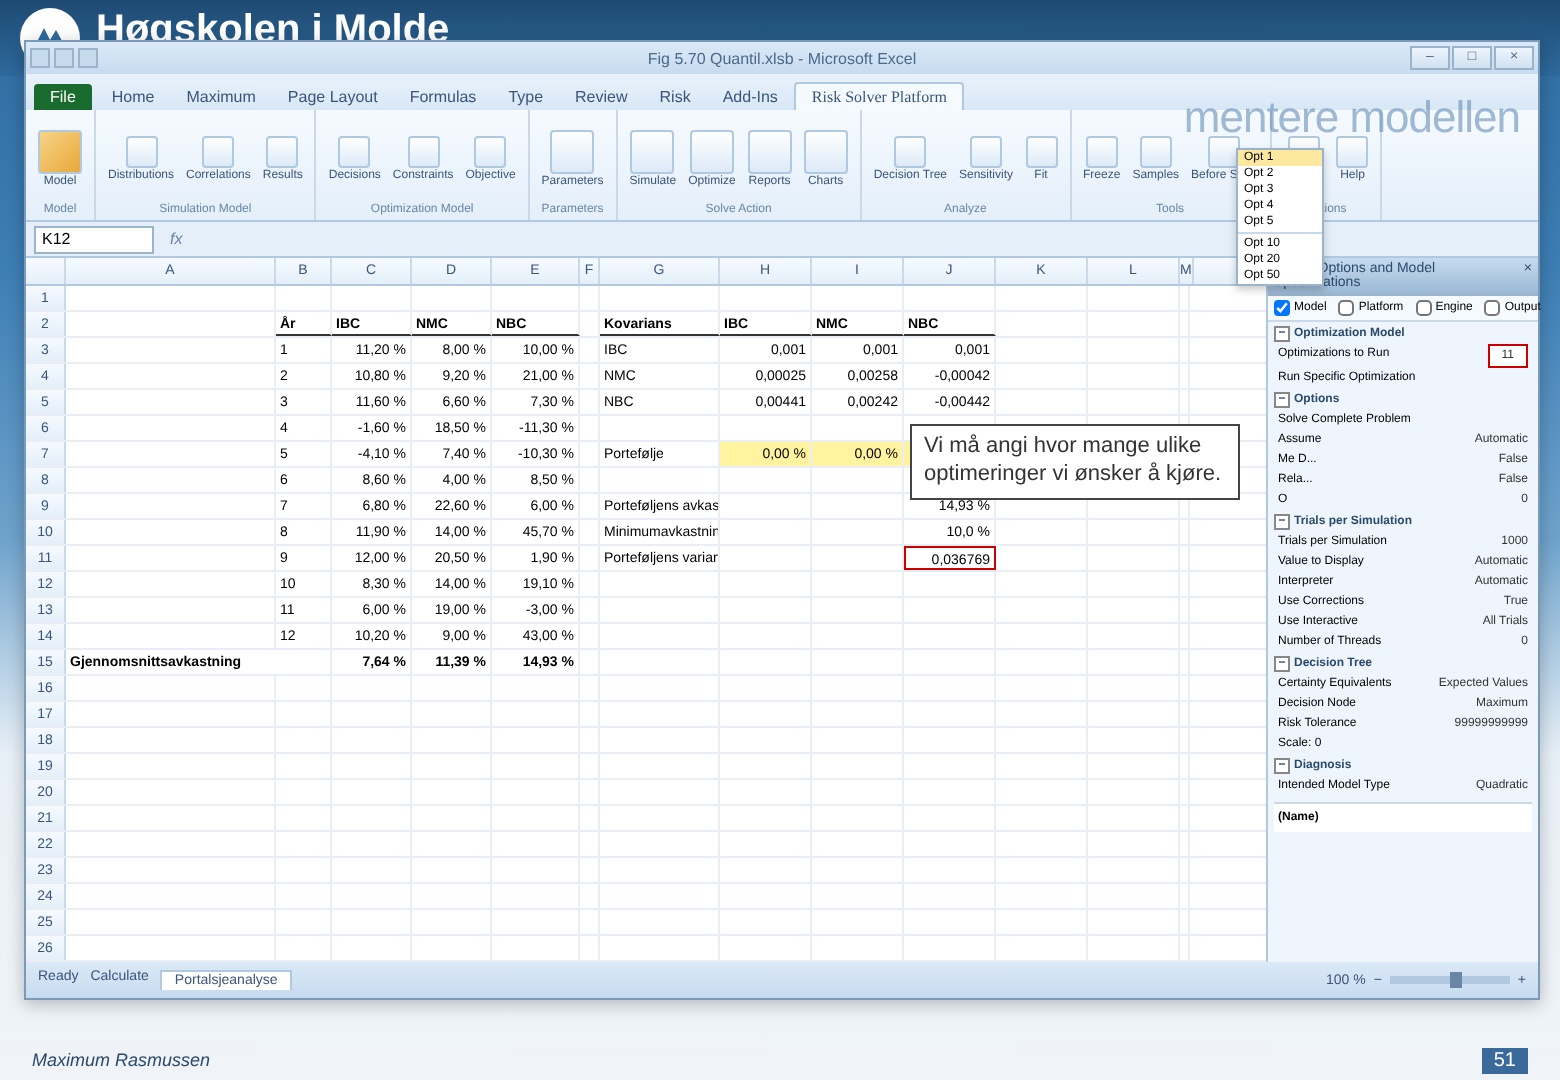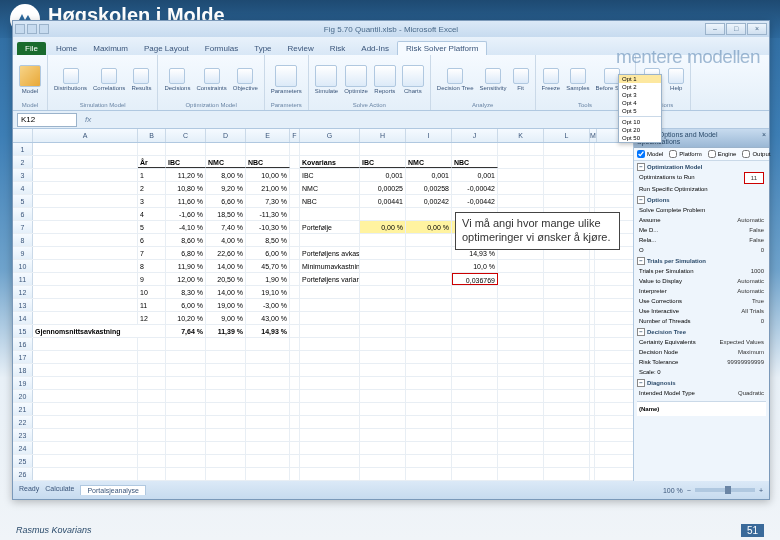--- a/index.html
+++ b/index.html
@@ -18,21 +18,21 @@
 
 .titlebar { height:16px; background:linear-gradient(180deg,#dbe9f7,#c7dbef); display:flex; align-items:center; justify-content:center; font-size:8px; color:#4a6a8a; position:relative; }
 .titlebar .winbtns { position:absolute; right:2px; display:flex; gap:1px; }
 .titlebar .winbtn { width:20px; height:12px; background:linear-gradient(180deg,#eef5fc,#d0e0f0); border:1px solid #9bb3cb; font-size:7px; text-align:center; line-height:10px; }
 .titlebar .qa { position:absolute; left:2px; display:flex; gap:2px; align-items:center; }
 .titlebar .qa span { width:10px; height:10px; background:#c7dbef; border:1px solid #9bb3cb; }
 
 .ribbon-tabs { height:18px; background:linear-gradient(180deg,#e9f2fb,#d8e7f6); display:flex; align-items:flex-end; padding-left:4px; font-size:8px; }
 .ribbon-tabs .tab { padding:2px 8px; color:#3a557a; cursor:pointer; }
 .ribbon-tabs .tab.file { background:#1a6b2e; color:#fff; border-radius:2px 2px 0 0; margin-right:2px; }
-.ribbon-tabs .tab.active { background:#f5faff; border:1px solid #b0c8e0; border-bottom:none; border-radius:2px 2px 0 0; }
+.ribbon-tabs .tab.active { background:#f5faff; border:1px solid #b0c8e0; border-bottom:none; border-radius:2px 2px 0 0;font-family:Liberation Serif, serif; }
 
 .ribbon { height:56px; background:linear-gradient(180deg,#f5faff,#e4eff9); border-bottom:1px solid #b0c8e0; display:flex; font-size:7px; color:#3a557a; }
 .ribbon .grp { border-right:1px solid #cad9e8; padding:2px 4px; display:flex; flex-direction:column; justify-content:space-between; }
 .ribbon .grp .items { display:flex; gap:2px; flex:1; align-items:center; }
 .ribbon .grp .gname { text-align:center; font-size:6px; color:#6a85a5; padding-top:1px; }
 .ribbon .btn { display:flex; flex-direction:column; align-items:center; padding:1px 2px; cursor:pointer; }
 .ribbon .btn .ico { width:16px; height:16px; background:linear-gradient(180deg,#fff,#dceaf8); border:1px solid #b0c8e0; border-radius:2px; margin-bottom:1px; }
 .ribbon .btn .ico.big { width:22px; height:22px; }
 .ribbon .btn.model .ico.big { background:linear-gradient(135deg,#f7d488,#e8a838); }
 .ribbon .btn span { font-size:6px; white-space:nowrap; }
@@ -72,21 +72,21 @@
 
 .dropdown { position:absolute; top:74px; right:118px; width:44px; background:#fff; border:1px solid #9bb3cb; box-shadow:0 2px 4px rgba(0,0,0,.2); z-index:5; font-size:6px; }
 .dropdown .dd-item { padding:1px 3px; cursor:pointer; }
 .dropdown .dd-item.sel { background:#fde8a0; }
 .dropdown .dd-sep { border-top:1px solid #cad9e8; margin:1px 0; }
 
 
 .callout { position:absolute; top:212px; left:455px; width:165px; background:#fff; border:1px solid #444; padding:4px 6px; font-size:11px; line-height:1.25; z-index:6; color:#333; }
 
 
-.water { position:absolute; top:46px; right:20px; font-size:19px; color:#5b85b0; opacity:.55; letter-spacing:-.5px; z-index:2; }
+.water { position:absolute; top:46px; right:20px; font-size:22px; color:#5b85b0; opacity:.55; letter-spacing:-.5px; z-index:2; }
 
 .statusbar { position:absolute; left:0; right:0; bottom:0; height:18px; background:linear-gradient(180deg,#dbe9f7,#c7dbef); display:flex; align-items:center; font-size:7px; color:#3a557a; padding:0 6px; justify-content:space-between; }
 .statusbar .sbtabs { display:flex; gap:6px; }
 .statusbar .sbright { display:flex; align-items:center; gap:4px; }
 .statusbar .zoomsl { width:60px; height:4px; background:#b0c8e0; position:relative; }
 .statusbar .zoomsl::after { content:""; position:absolute; left:50%; top:-2px; width:6px; height:8px; background:#6a85a5; }
 
 .footer { position:absolute; bottom:2px; left:0; right:0; height:16px; display:flex; align-items:center; justify-content:space-between; padding:0 16px; font-size:9px; color:#2a4a6a; font-style:italic; }
 .footer .pg { background:#3a6a9a; color:#fff; padding:1px 6px; font-style:normal; font-size:10px; }
 </style>
@@ -825,15 +825,15 @@
     <div class="dd-item">Opt 10</div>
     <div class="dd-item">Opt 20</div>
     <div class="dd-item">Opt 50</div>
   </div>
 
 <div class="callout">Vi må angi hvor mange ulike optimeringer vi ønsker å kjøre.</div>
 
 <div class="water">mentere modellen</div>
 
 <div class="footer">
-  <span>Rasmus Kovarians</span>
+  <span>Maximum Rasmussen</span>
   <span class="pg">51</span>
 </div>
 
 </body></html>

